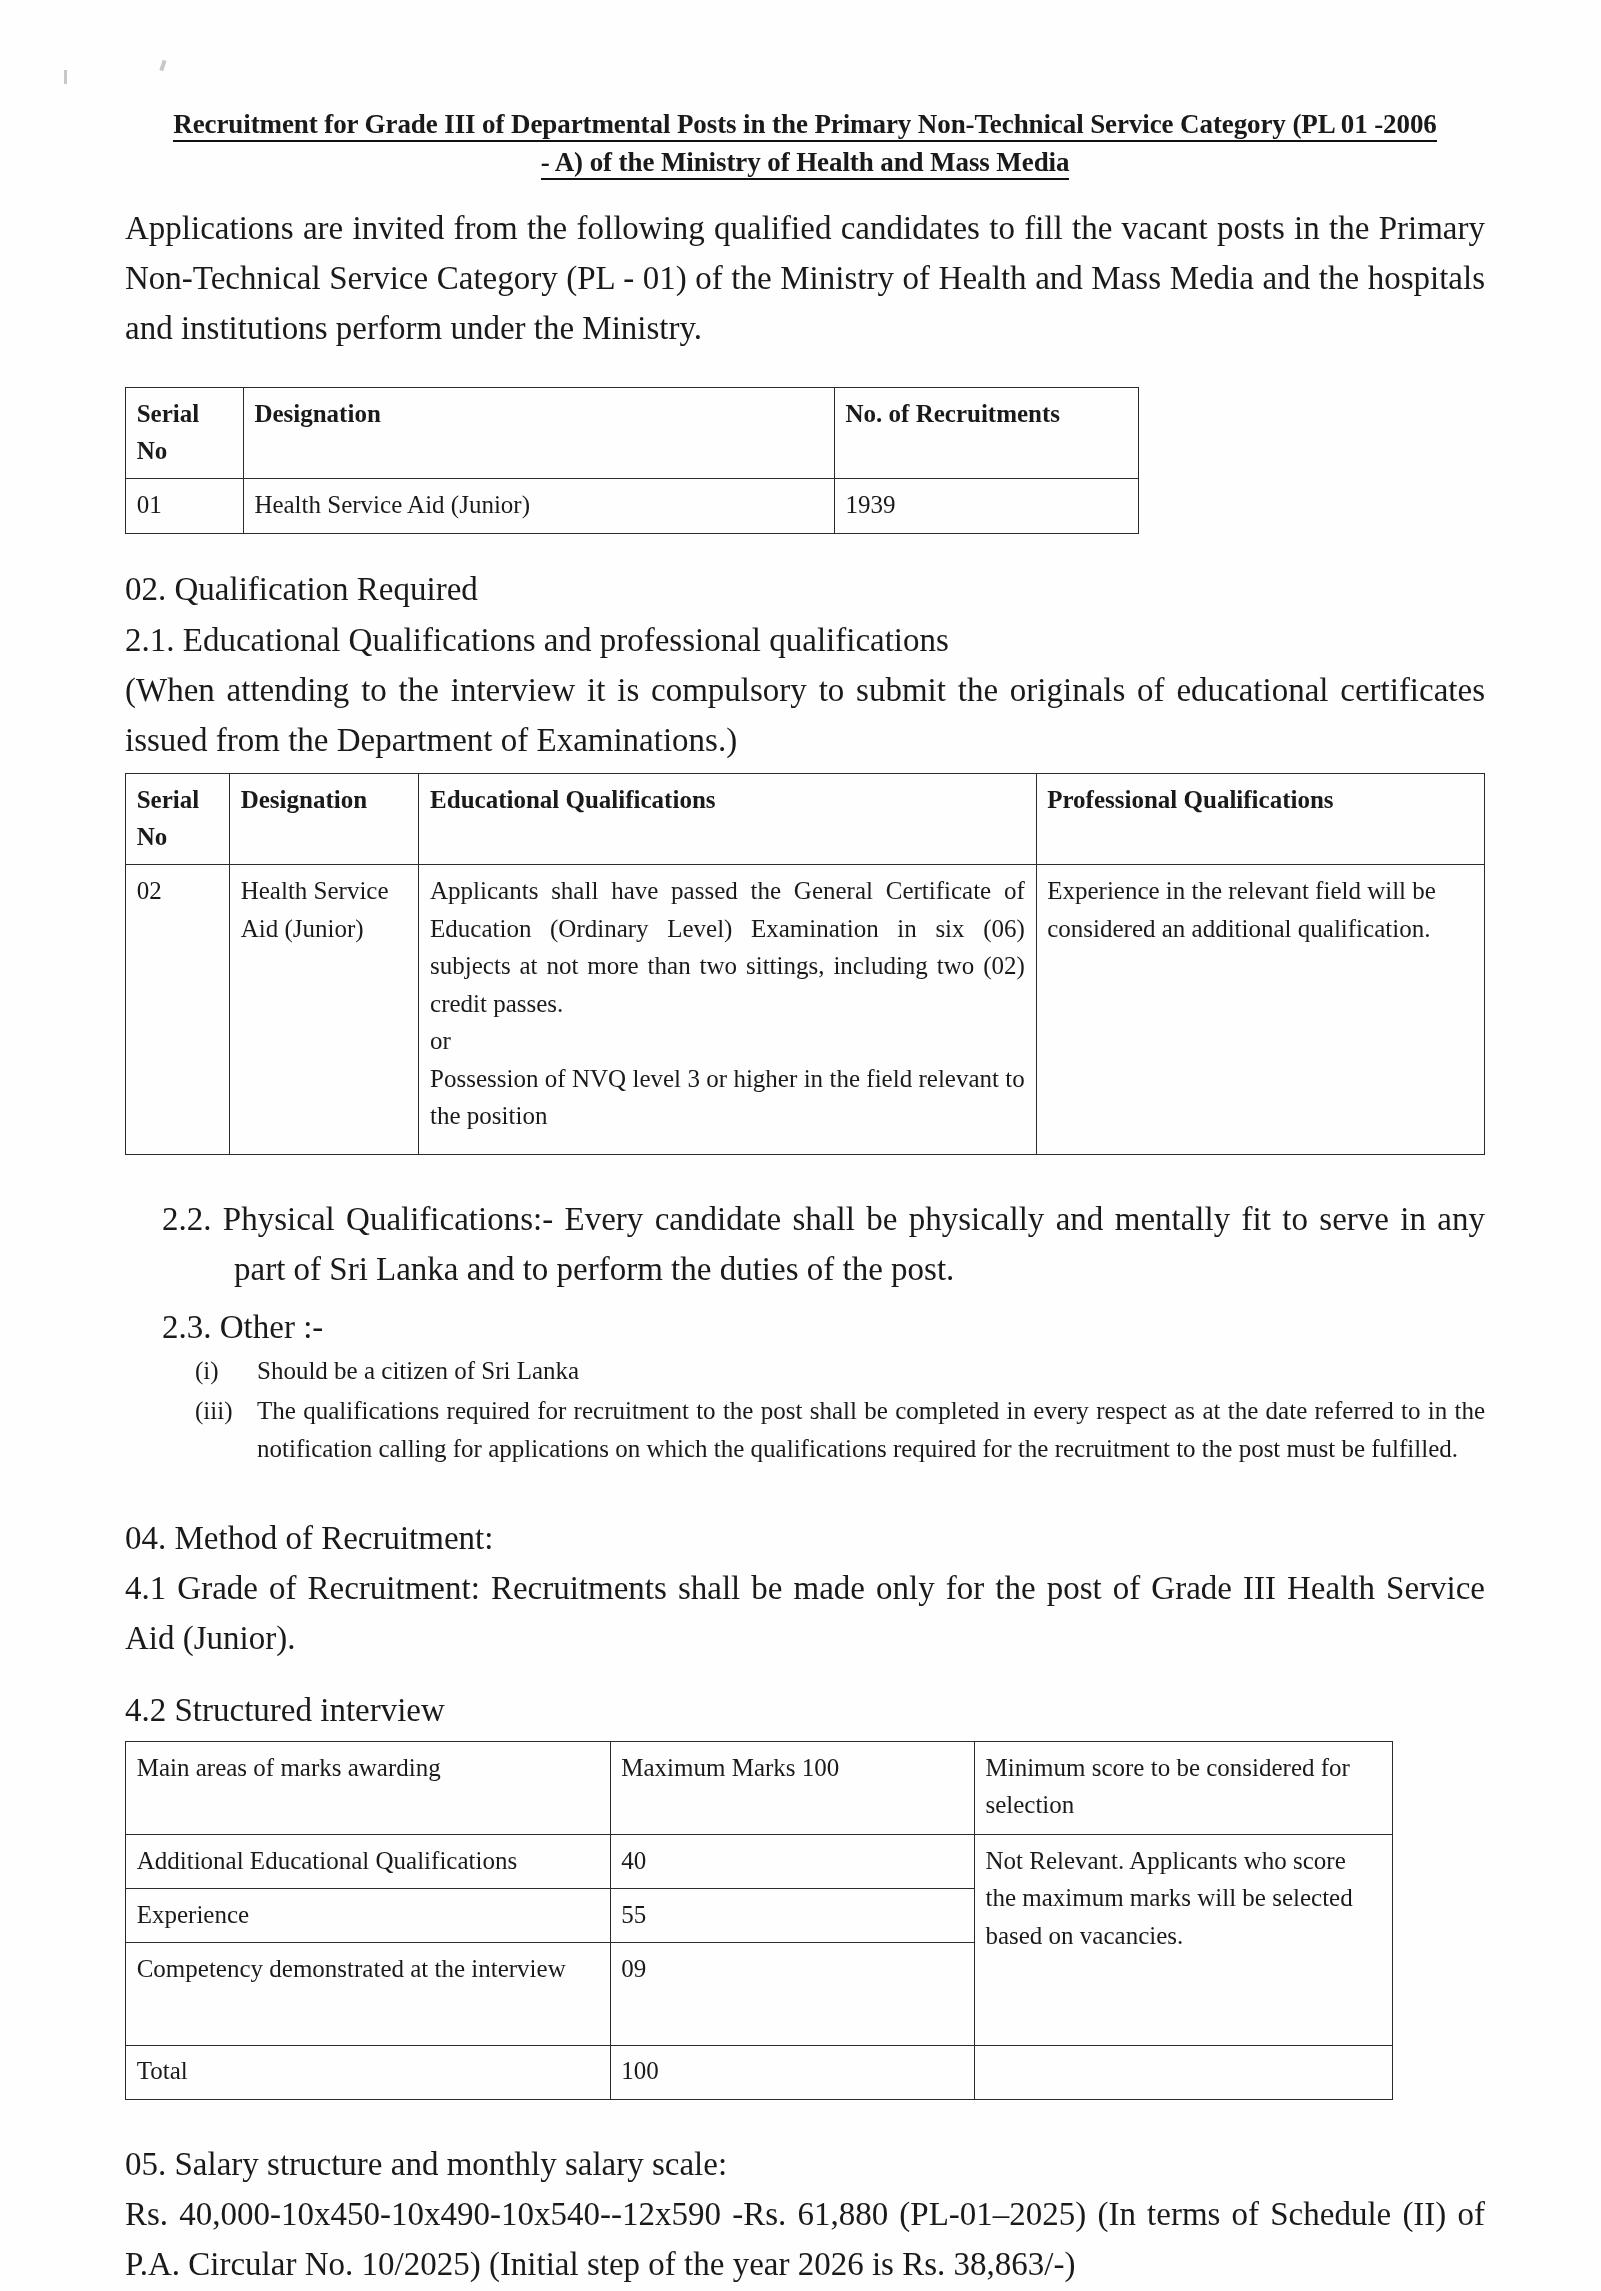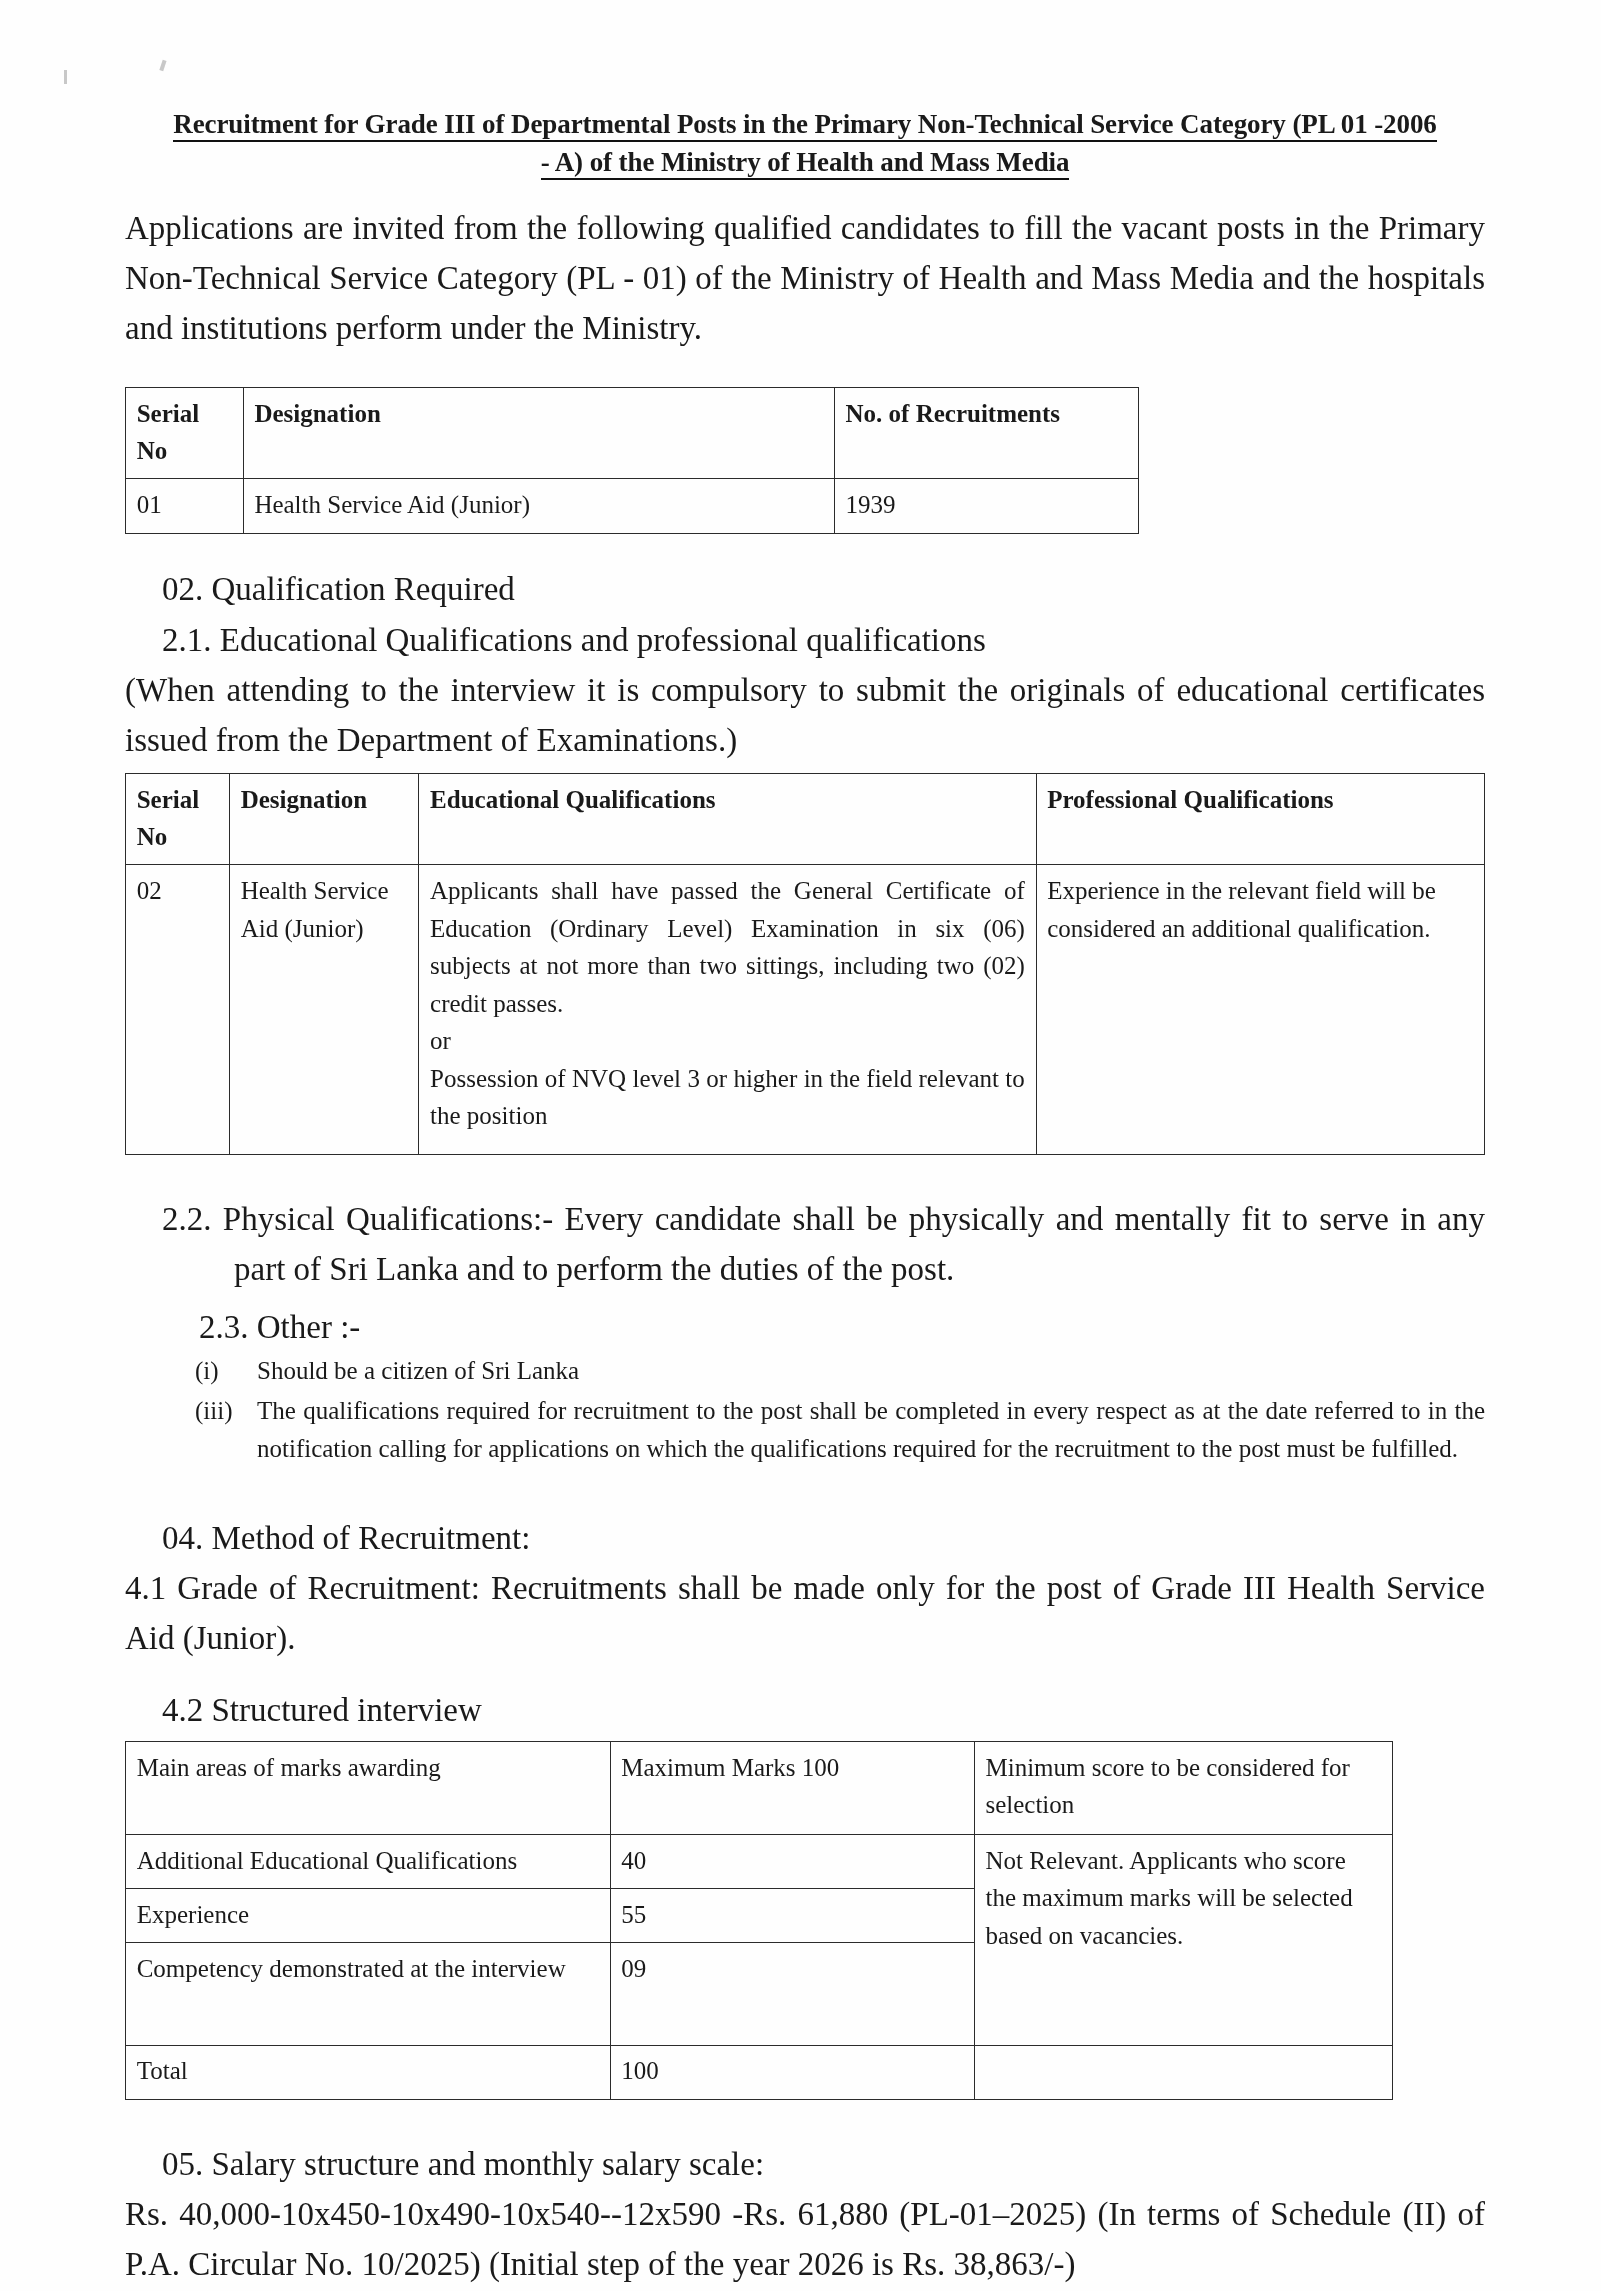--- a/index.html
+++ b/index.html
@@ -47,21 +47,21 @@
     padding-bottom: 1px;
     box-decoration-break: clone;
     -webkit-box-decoration-break: clone;
   }
   p.para {
     margin: 0 0 7.8px 0;
     font-size: 33px;
     line-height: 1.52;
     text-align: justify;
   }
-  p.tight { margin-bottom: 0; margin-left: 37px; }
+  p.tight { margin-bottom: 0; }
   .spacer-14 { height: 13.7px; }
   .spacer-20 { height: 19.5px; }
   .spacer-26 { height: 25px; }
   .spacer-34 { height: 33px; }
   .spacer-44 { height: 43px; }
 
   table.doc-table {
     border-collapse: collapse;
     font-size: 25px;
     line-height: 1.5;

